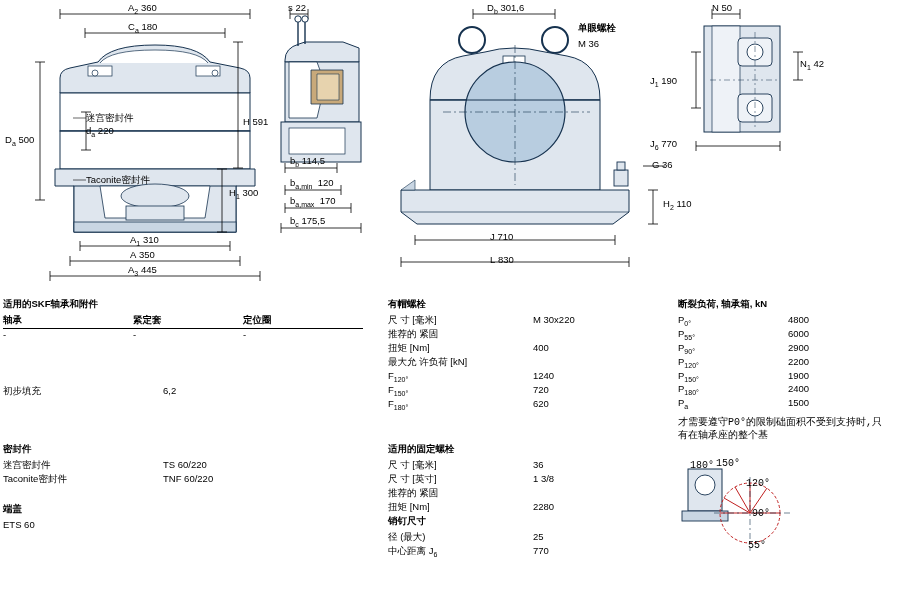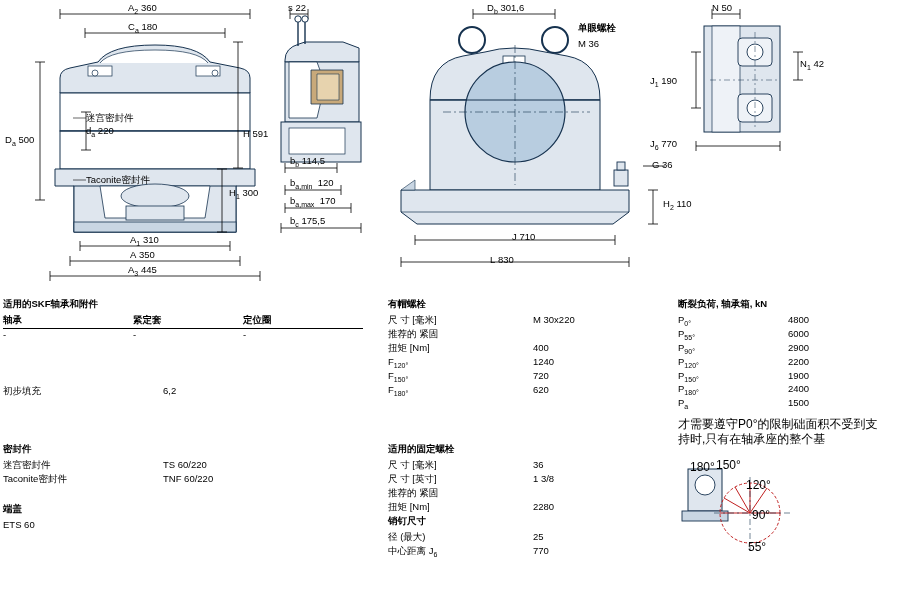--- a/index.html
+++ b/index.html
@@ -7,21 +7,21 @@
     width:900px;height:600px;
     background:#ffffff;
     font-family:"Liberation Sans", sans-serif;
     font-size:10px;
     color:#000000;
     position:relative;
     overflow:hidden;
   }
   .abs{position:absolute;}
   .lbl{font-size:9.5px;white-space:nowrap;}
-  .lbl-sm{font-size:12px;white-space:nowrap;}
+  .lbl-sm{font-size:10px;white-space:nowrap;font-family:Liberation Mono, monospace;}
   .bold{font-weight:bold;}
   .sub{font-size:7px;vertical-align:sub;}
   svg{display:block;}
 
   
   .tbl{position:absolute;font-size:9.5px;}
   .tbl .hd{font-weight:bold;}
 
   table.dt{border-collapse:collapse;font-size:9.5px;}
   table.dt td{padding:0 0 1px 0;vertical-align:top;white-space:nowrap;}
@@ -111,21 +111,21 @@
 </div>
 <div class="abs lbl" style="left:128px;top:21px;">
   <span>C</span><span class="sub">a</span>&nbsp;<span>180</span>
 </div>
 <div class="abs lbl" style="left:5px;top:134px;">
   <span>D</span><span class="sub">a</span>&nbsp;<span>500</span>
 </div>
 <div class="abs lbl" style="left:86px;top:125px;">
   <span>d</span><span class="sub">a</span>&nbsp;<span>220</span>
 </div>
-<div class="abs lbl" style="left:243px;top:128px;">
+<div class="abs lbl" style="left:243px;top:116px;">
   <span>H</span>&nbsp;<span>591</span>
 </div>
 <div class="abs lbl" style="left:229px;top:187px;">
   <span>H</span><span class="sub">1</span>&nbsp;<span>300</span>
 </div>
 <div class="abs lbl" style="left:130px;top:234px;">
   <span>A</span><span class="sub">1</span>&nbsp;<span>310</span>
 </div>
 <div class="abs lbl" style="left:130px;top:249px;">
   <span>A</span>&nbsp;<span>350</span>
@@ -249,21 +249,21 @@
       <line x1="258" y1="166" x2="280" y2="166"></line>
     </g>
   </svg>
 </div>
 
 <div class="abs lbl" style="left:487px;top:2px;">
   <span>D</span><span class="sub">b</span>&nbsp;<span>301,6</span>
 </div>
 <div class="abs lbl bold" style="left:578px;top:22px;">单眼螺栓</div>
 <div class="abs lbl" style="left:578px;top:38px;">M 36</div>
-<div class="abs lbl" style="left:512px;top:231px;">
+<div class="abs lbl" style="left:490px;top:231px;">
   <span>J</span>&nbsp;<span>710</span>
 </div>
 <div class="abs lbl" style="left:490px;top:254px;">
   <span>L</span>&nbsp;<span>830</span>
 </div>
 <div class="abs lbl" style="left:663px;top:198px;">
   <span>H</span><span class="sub">2</span>&nbsp;<span>110</span>
 </div>
 <div class="abs lbl" style="left:652px;top:159px;text-align:center;">
   <span>G</span>&nbsp;<span>36</span>
@@ -387,20 +387,24 @@
     </tr>
     <tr>
       <td>推荐的 紧固</td>
       <td></td>
     </tr>
     <tr>
       <td>扭矩 [Nm]</td>
       <td>400</td>
     </tr>
     <tr>
+      <td>最大允 许负荷 [kN]</td>
+      <td></td>
+    </tr>
+    <tr>
       <td><span>F</span><span class="sub">120°</span></td>
       <td>1240</td>
     </tr>
     <tr>
       <td><span>F</span><span class="sub">150°</span></td>
       <td>720</td>
     </tr>
     <tr>
       <td><span>F</span><span class="sub">180°</span></td>
       <td>620</td>

